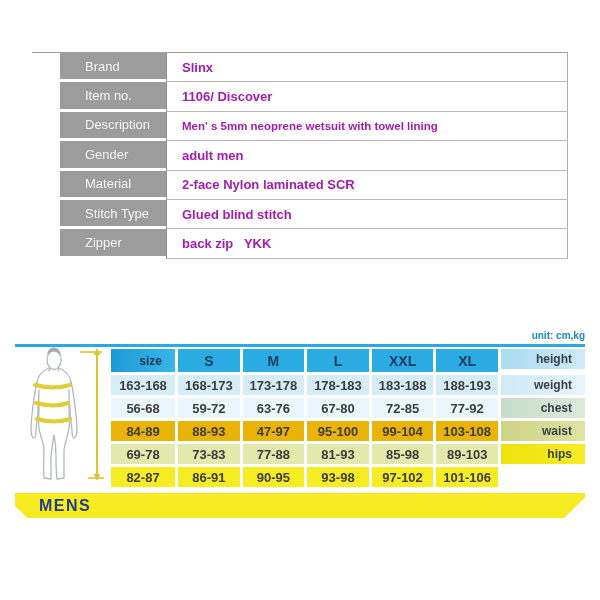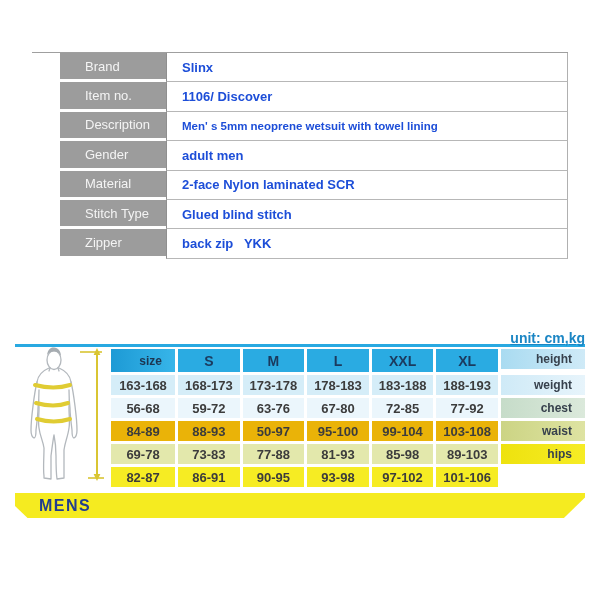--- a/index.html
+++ b/index.html
@@ -7,30 +7,30 @@
   .page{position:absolute;inset:0;background:#fff;overflow:hidden;}
 
   
   .spec-table{position:absolute;left:32px;top:52px;width:536px;border-top:1px solid #9f9f9f;}
   .spec-row{display:flex;height:29.4px;padding-left:28px;}
   .spec-label{width:106px;background:var(--spec-gray,#9c9c9c);color:#f4f4f4;font-size:13px;
               display:flex;align-items:center;padding-left:25px;box-sizing:border-box;
               border-bottom:3px solid #fff;}
   .spec-value{flex:1;background:#fff;border-bottom:1px solid #b7b7b7;border-right:1px solid #b0b0b0;
               border-left:1px solid #8f8f8f;display:flex;align-items:center;padding-left:15px;
-              font-size:13px;font-weight:600;color:#1d4ed8;white-space:pre;}
+              font-size:13px;font-weight:600;color:#a21caf;white-space:pre;}
   .spec-row:nth-child(3) .spec-value{font-size:11.5px;}
 
   
   .banner{position:absolute;left:15px;top:317px;width:157px;height:29px;background:var(--accent-blue,#29a9e1);
           clip-path:polygon(15% 0,85% 0,100% 100%,0 100%,0 44%);
           display:flex;align-items:center;padding-left:26px;box-sizing:border-box;}
   .banner-title{font-size:18px;font-weight:800;color:#0e0e0e;letter-spacing:.5px;}
   .blue-rule{position:absolute;left:15px;top:344px;width:570px;height:3px;background:var(--accent-blue,#29a9e1);}
-  .unit-note{position:absolute;top:330px;right:15px;font-size:14px;color:#1c86c4;font-weight:600;text-decoration:underline;}
+  .unit-note{position:absolute;top:330px;right:15px;font-size:10px;color:#1c86c4;font-weight:600;}
 
   
   .size-grid{position:absolute;left:111px;top:349px;width:474px;display:grid;
              grid-template-columns:64px repeat(6,1fr);gap:3px;}
   .cell{display:flex;align-items:center;justify-content:center;box-sizing:border-box;}
   .hrow{height:23px;}
   .drow{height:20px;}
   .lbl{justify-content:flex-end;padding-right:13px;font-size:12px;font-weight:700;color:#37414d;padding-left:33px;}
   .head{font-size:14px;font-weight:700;color:#1b3a5e;}
   .num{font-size:13px;font-weight:600;color:#3c3c3c;}
@@ -142,21 +142,21 @@
       <div class="cell lbl r-weight drow">weight</div>
       <div class="cell dat r-weight drow num">56-68</div>
       <div class="cell dat r-weight drow num">59-72</div>
       <div class="cell dat r-weight drow num">63-76</div>
       <div class="cell dat r-weight drow num">67-80</div>
       <div class="cell dat r-weight drow num">72-85</div>
       <div class="cell dat r-weight drow num">77-92</div>
       <div class="cell lbl r-chest drow">chest</div>
       <div class="cell dat r-chest drow num">84-89</div>
       <div class="cell dat r-chest drow num">88-93</div>
-      <div class="cell dat r-chest drow num">50-97</div>
+      <div class="cell dat r-chest drow num">47-97</div>
       <div class="cell dat r-chest drow num">95-100</div>
       <div class="cell dat r-chest drow num">99-104</div>
       <div class="cell dat r-chest drow num">103-108</div>
       <div class="cell lbl r-waist drow">waist</div>
       <div class="cell dat r-waist drow num">69-78</div>
       <div class="cell dat r-waist drow num">73-83</div>
       <div class="cell dat r-waist drow num">77-88</div>
       <div class="cell dat r-waist drow num">81-93</div>
       <div class="cell dat r-waist drow num">85-98</div>
       <div class="cell dat r-waist drow num">89-103</div>

